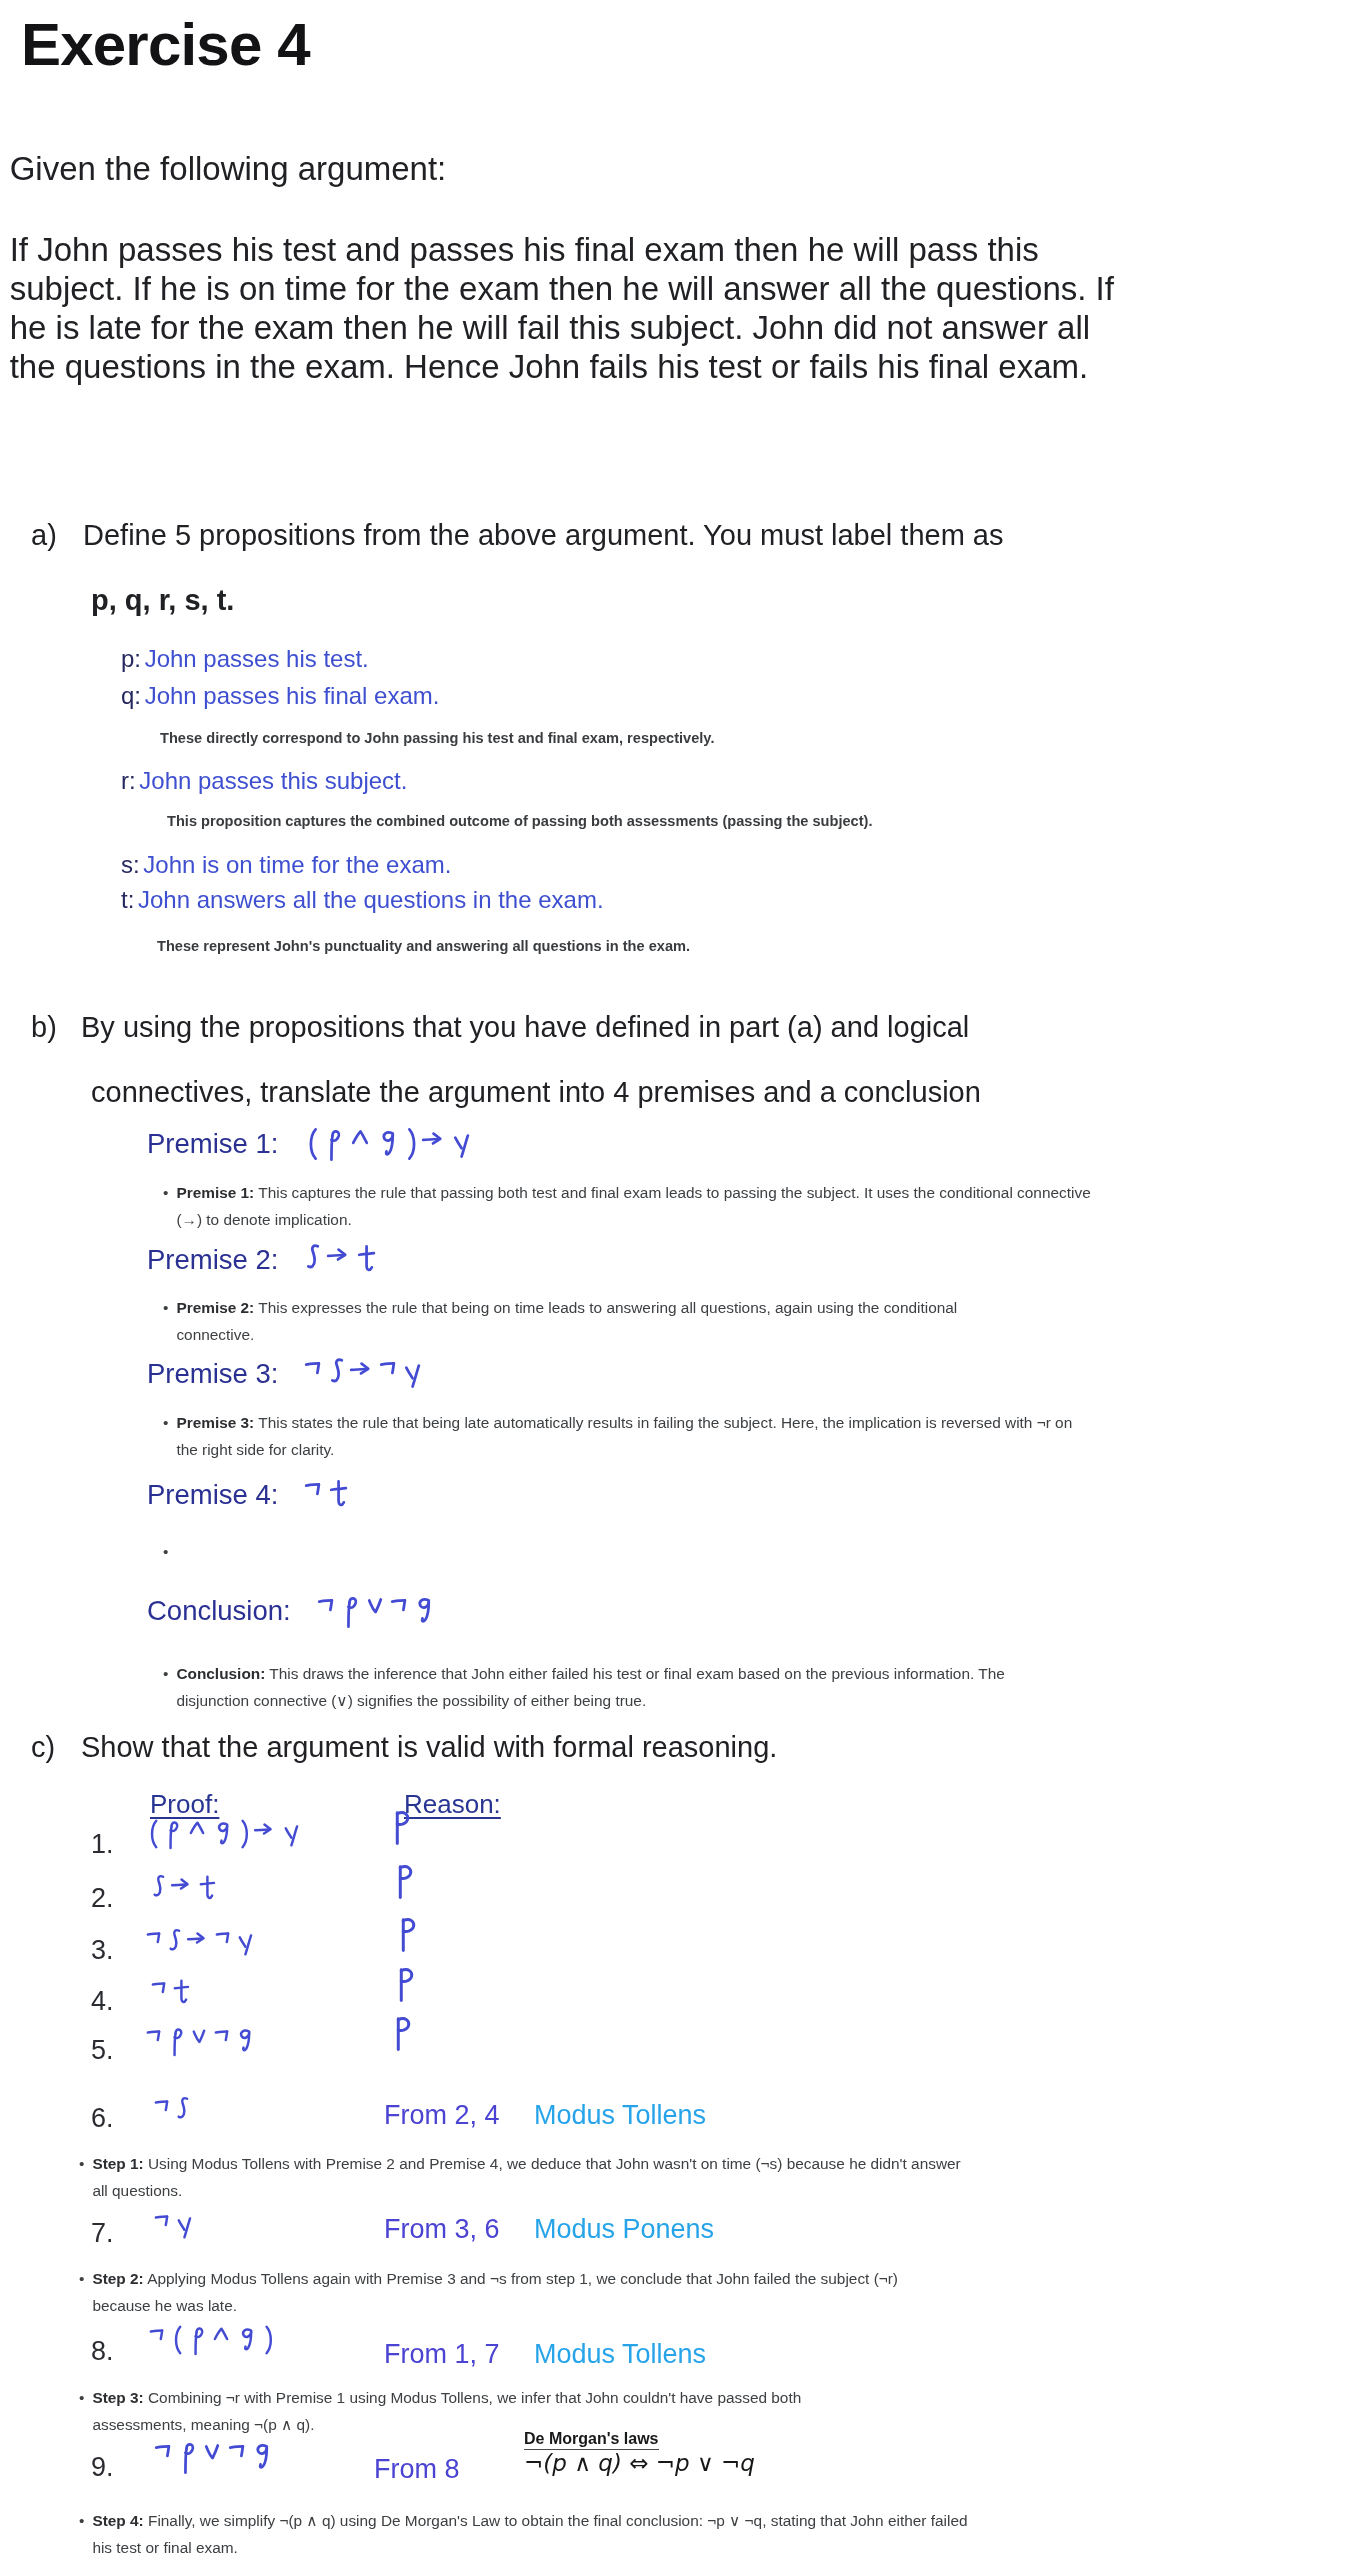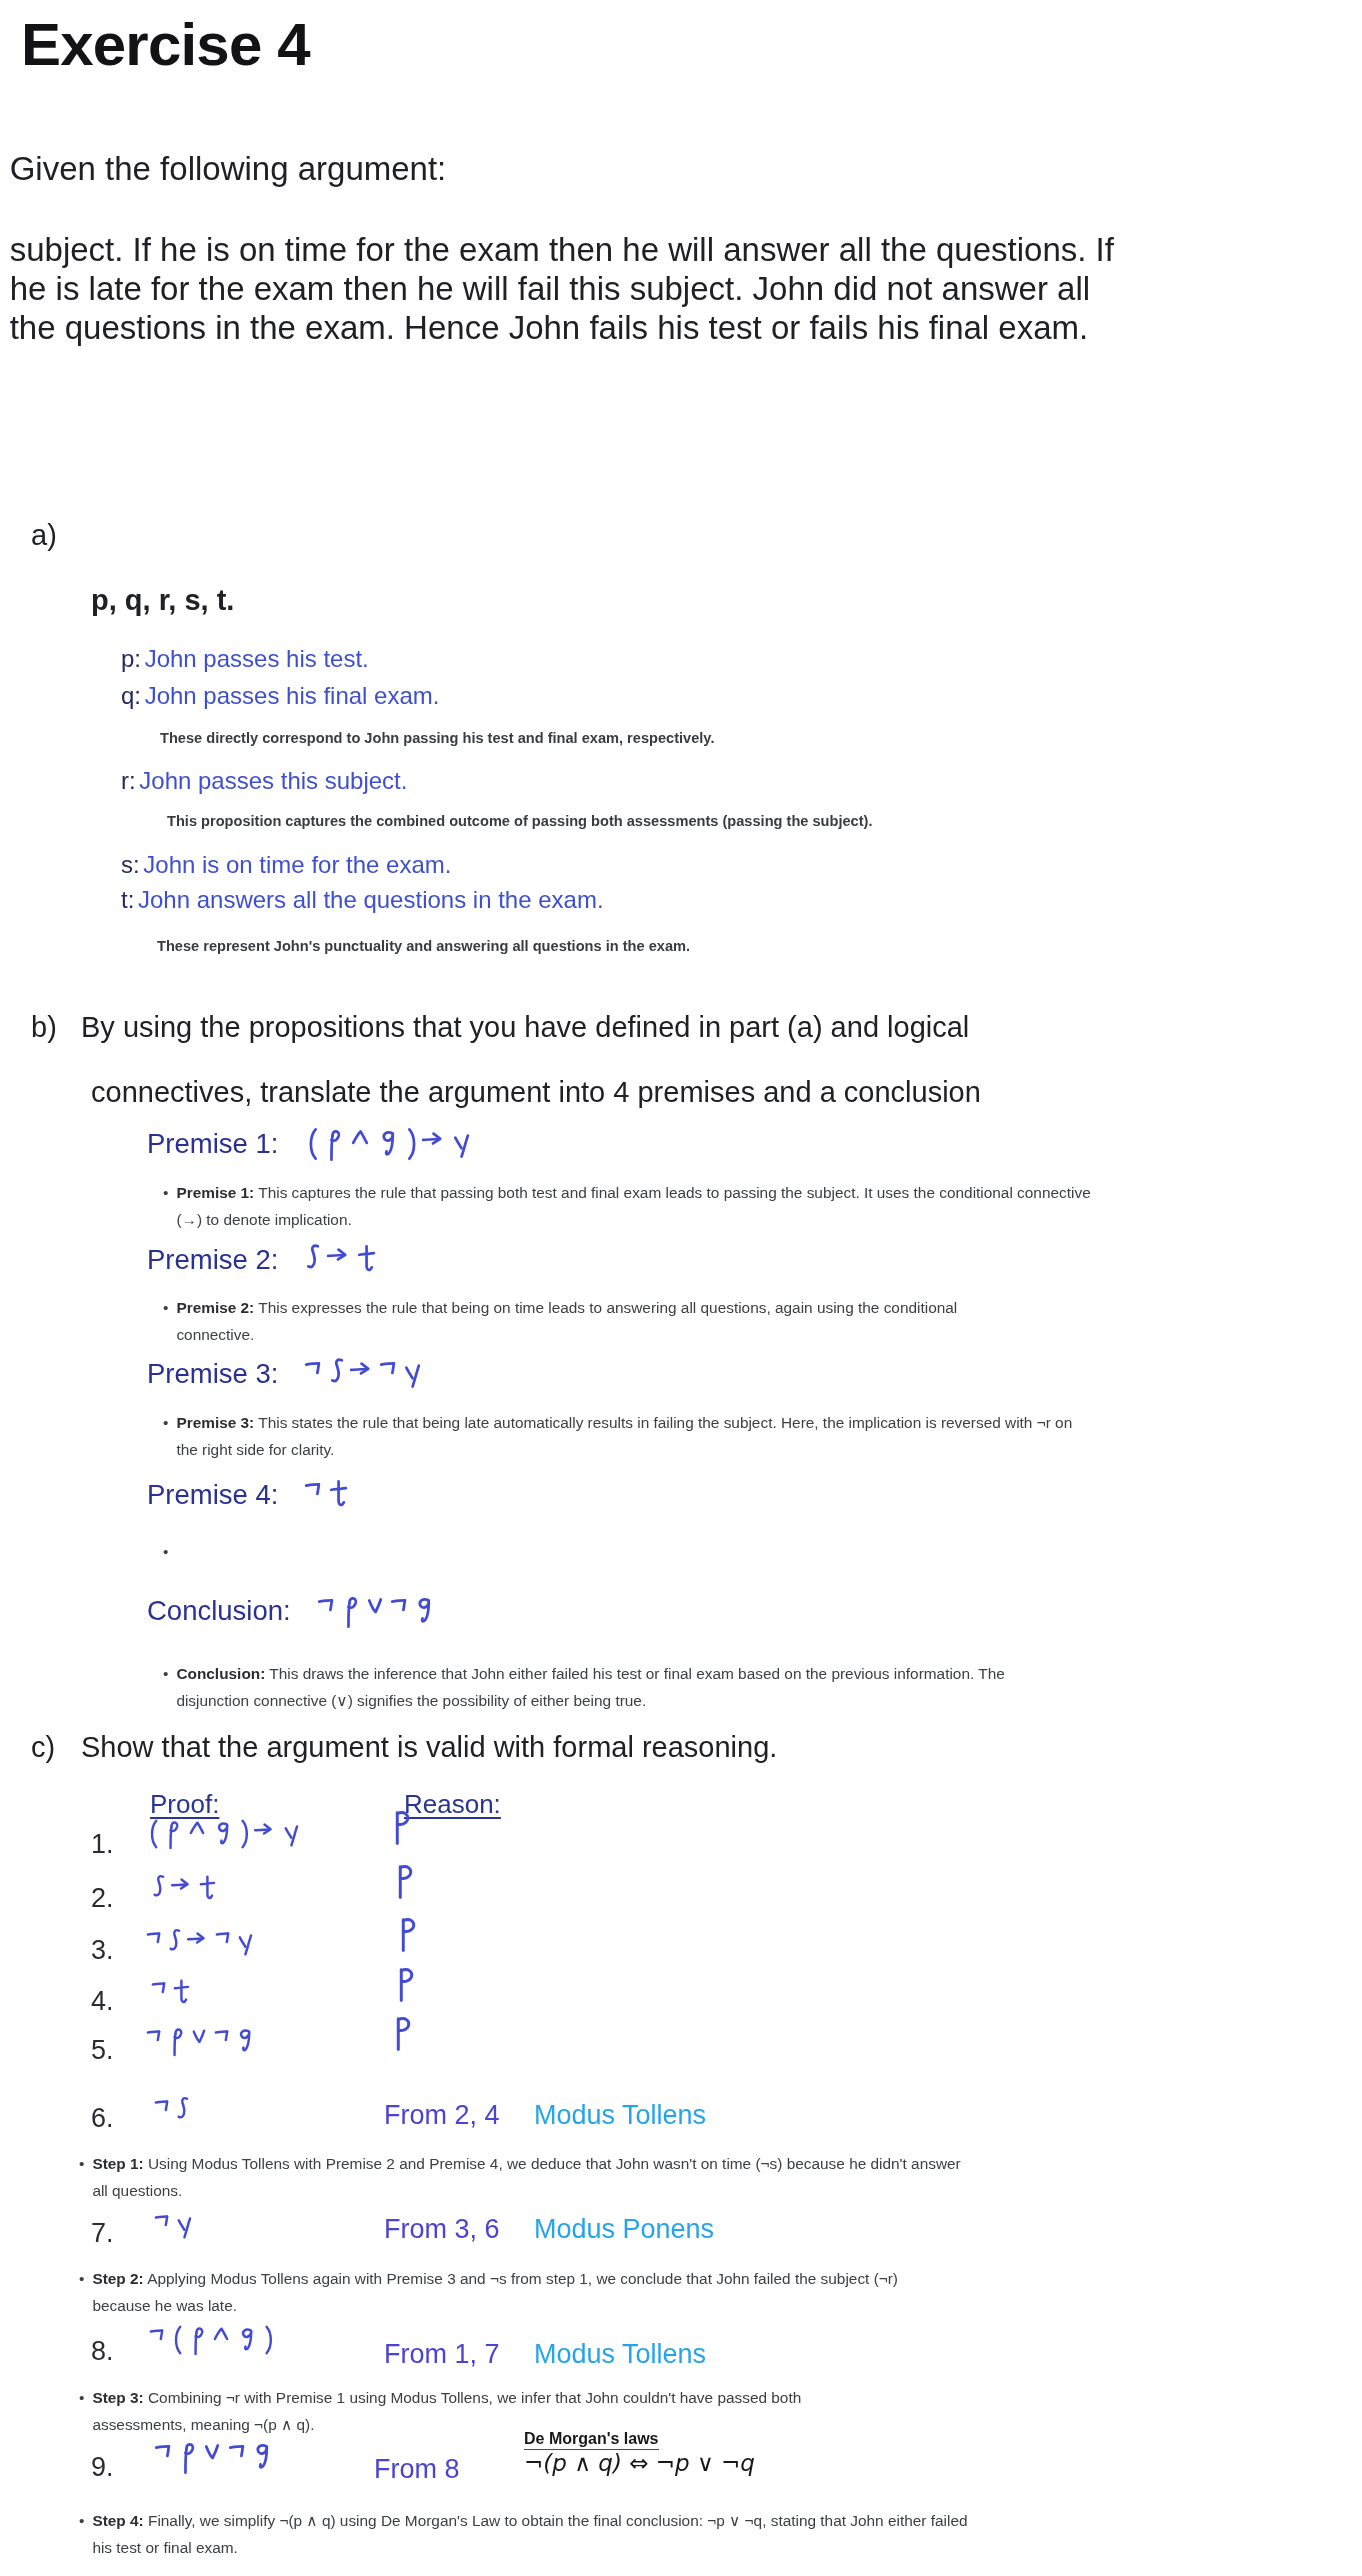--- a/index.html
+++ b/index.html
@@ -33,26 +33,28 @@
 </head>
 <body>
 
 <div class="page">
 
   <div class="abs h1" style="left:21px;top:9.7px">Exercise 4</div>
 
   <div class="abs body34" style="left:9.7px;top:150px">Given the following argument:</div>
 
   <div class="abs body34 line48" style="left:9.7px;top:230px">
+    <div>If John passes his test and passes his final exam then he will pass this</div>
     <div>subject. If he is on time for the exam then he will answer all the questions. If</div>
     <div>he is late for the exam then he will fail this subject. John did not answer all</div>
     <div>the questions in the exam. Hence John fails his test or fails his final exam.</div>
   </div>
 
   <div class="abs prompt" style="left:31px;top:519px">a)</div>
+  <div class="abs prompt" style="left:83px;top:519px">Define 5 propositions from the above argument. You must label them as</div>
   <div class="abs promptbold" style="left:91px;top:584px">p, q, r, s, t.</div>
 
   <div class="abs" style="left:121px;top:645px">
     <span class="plabel">p:</span>
     <span class="ptext">John passes his test.</span>
   </div>
   <div class="abs" style="left:121px;top:682px">
     <span class="plabel">q:</span>
     <span class="ptext">John passes his final exam.</span>
   </div>

